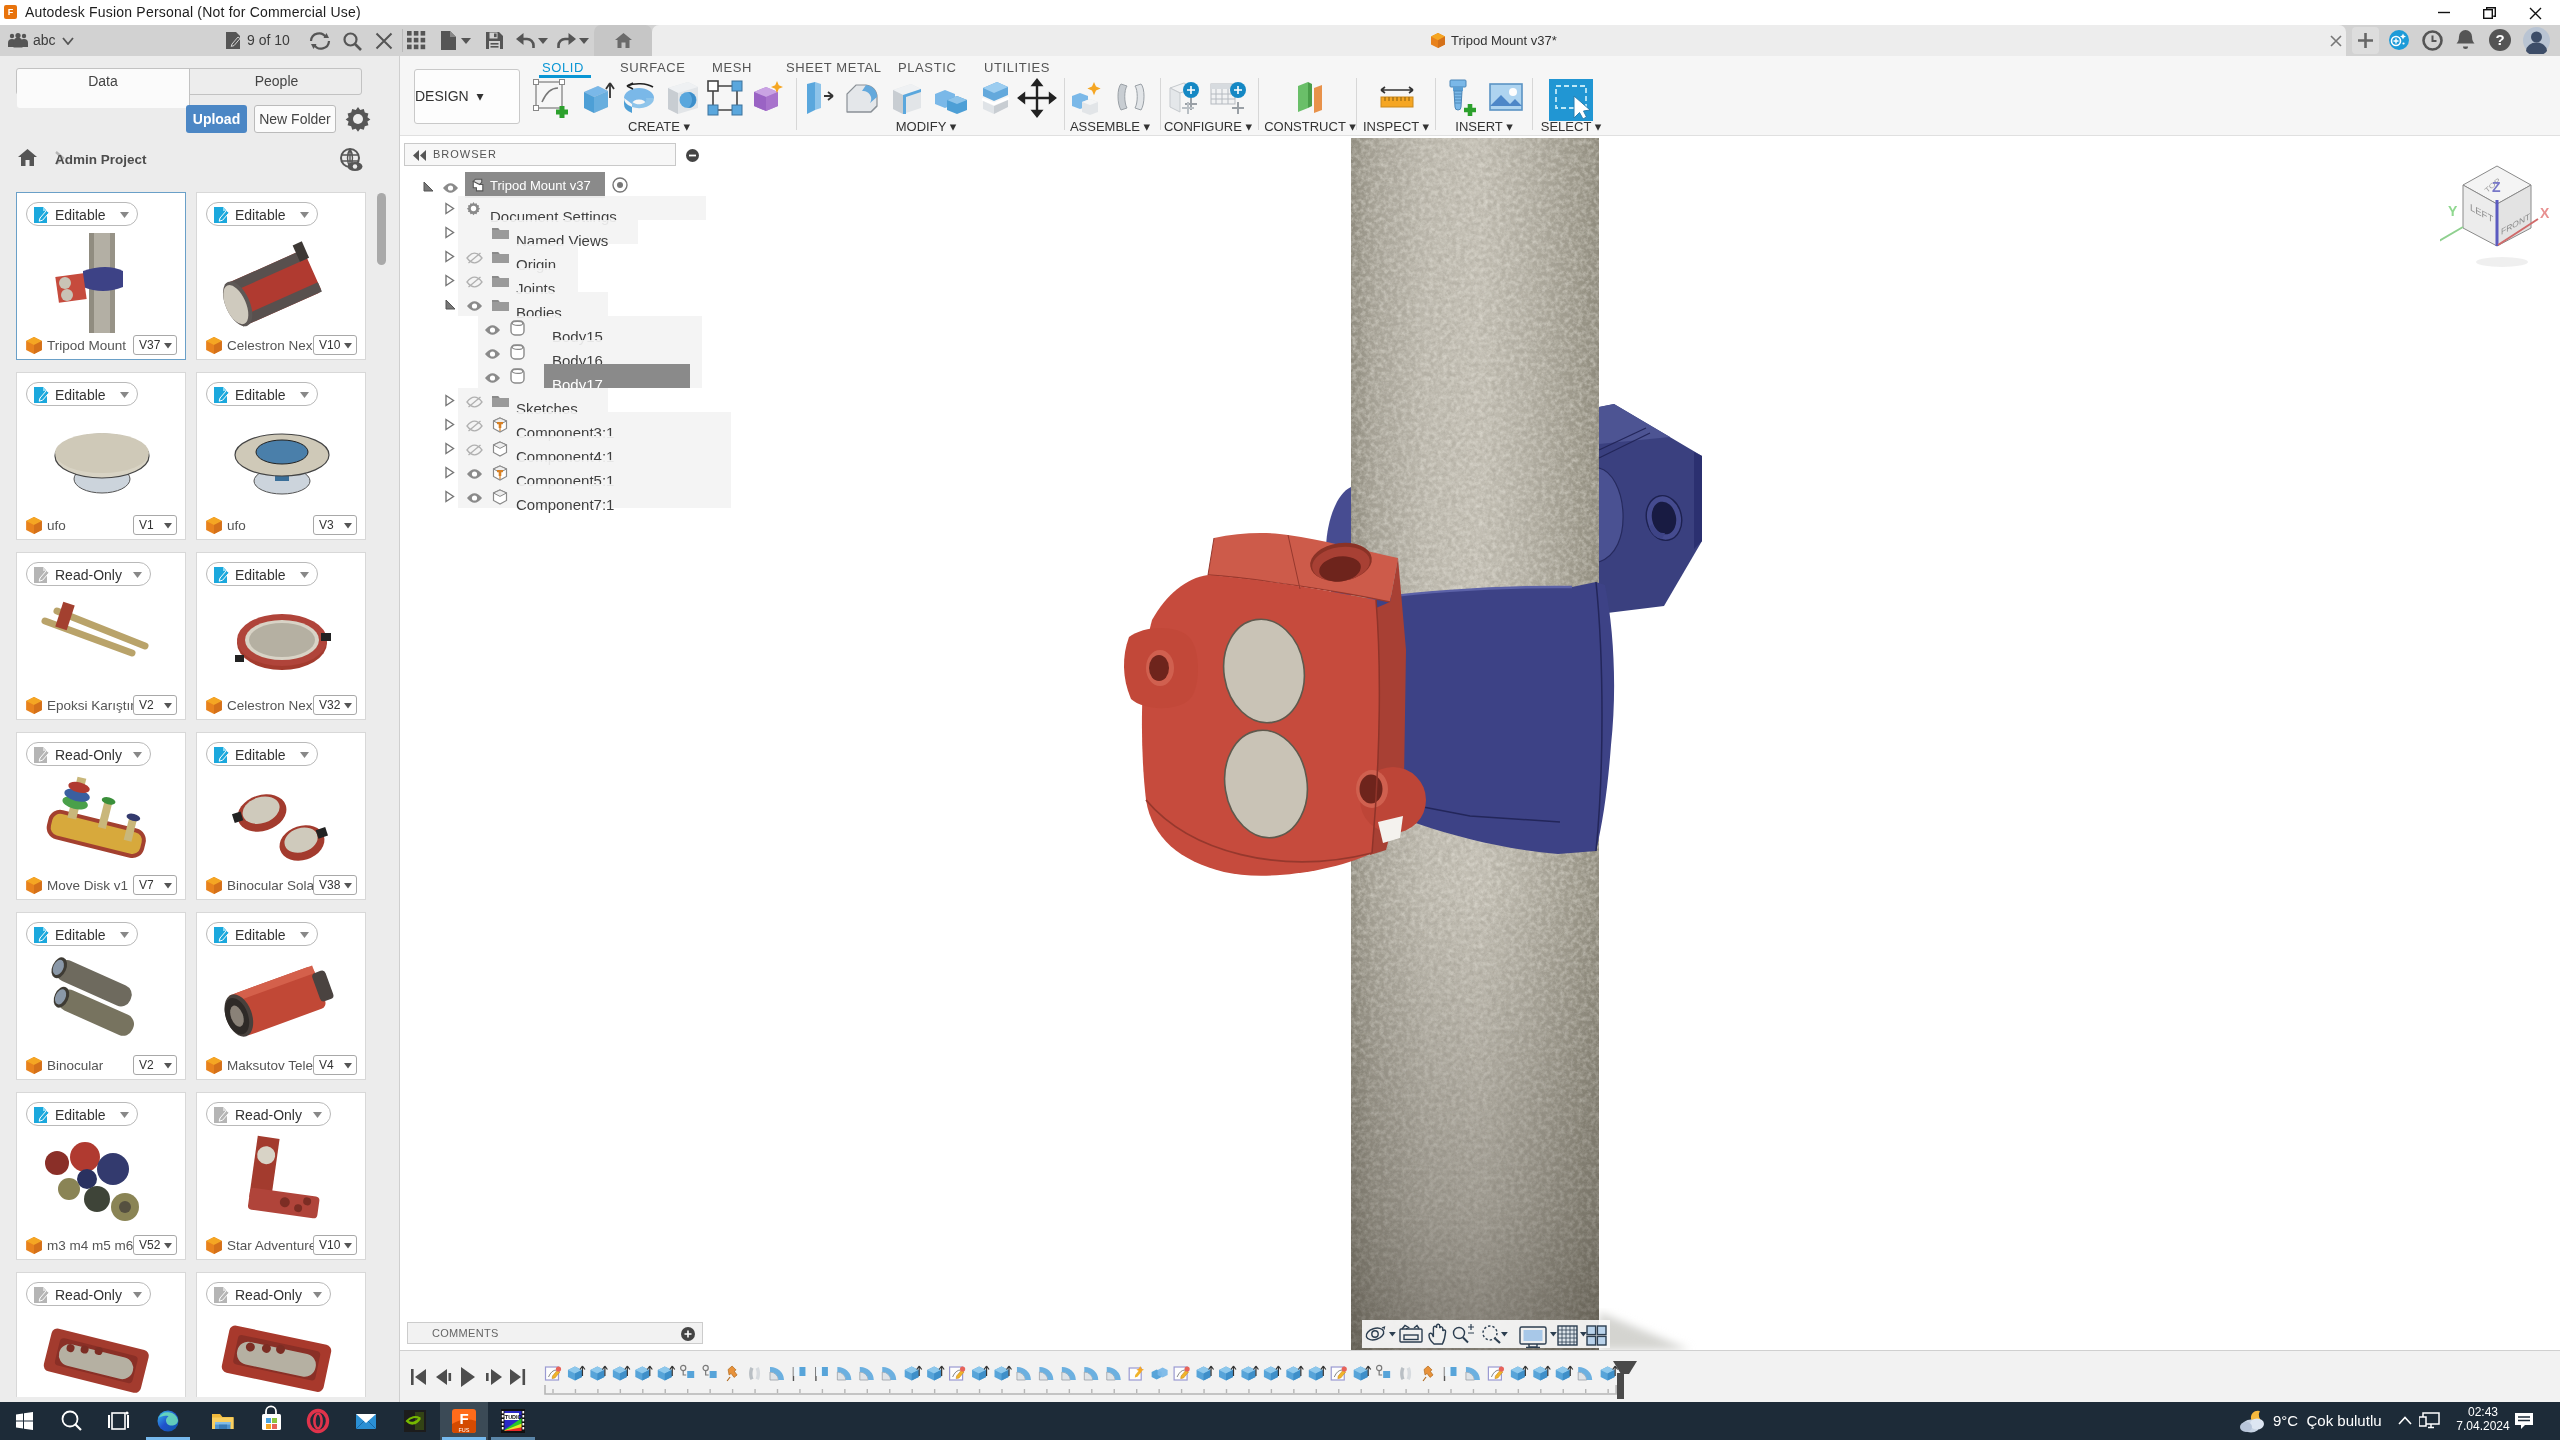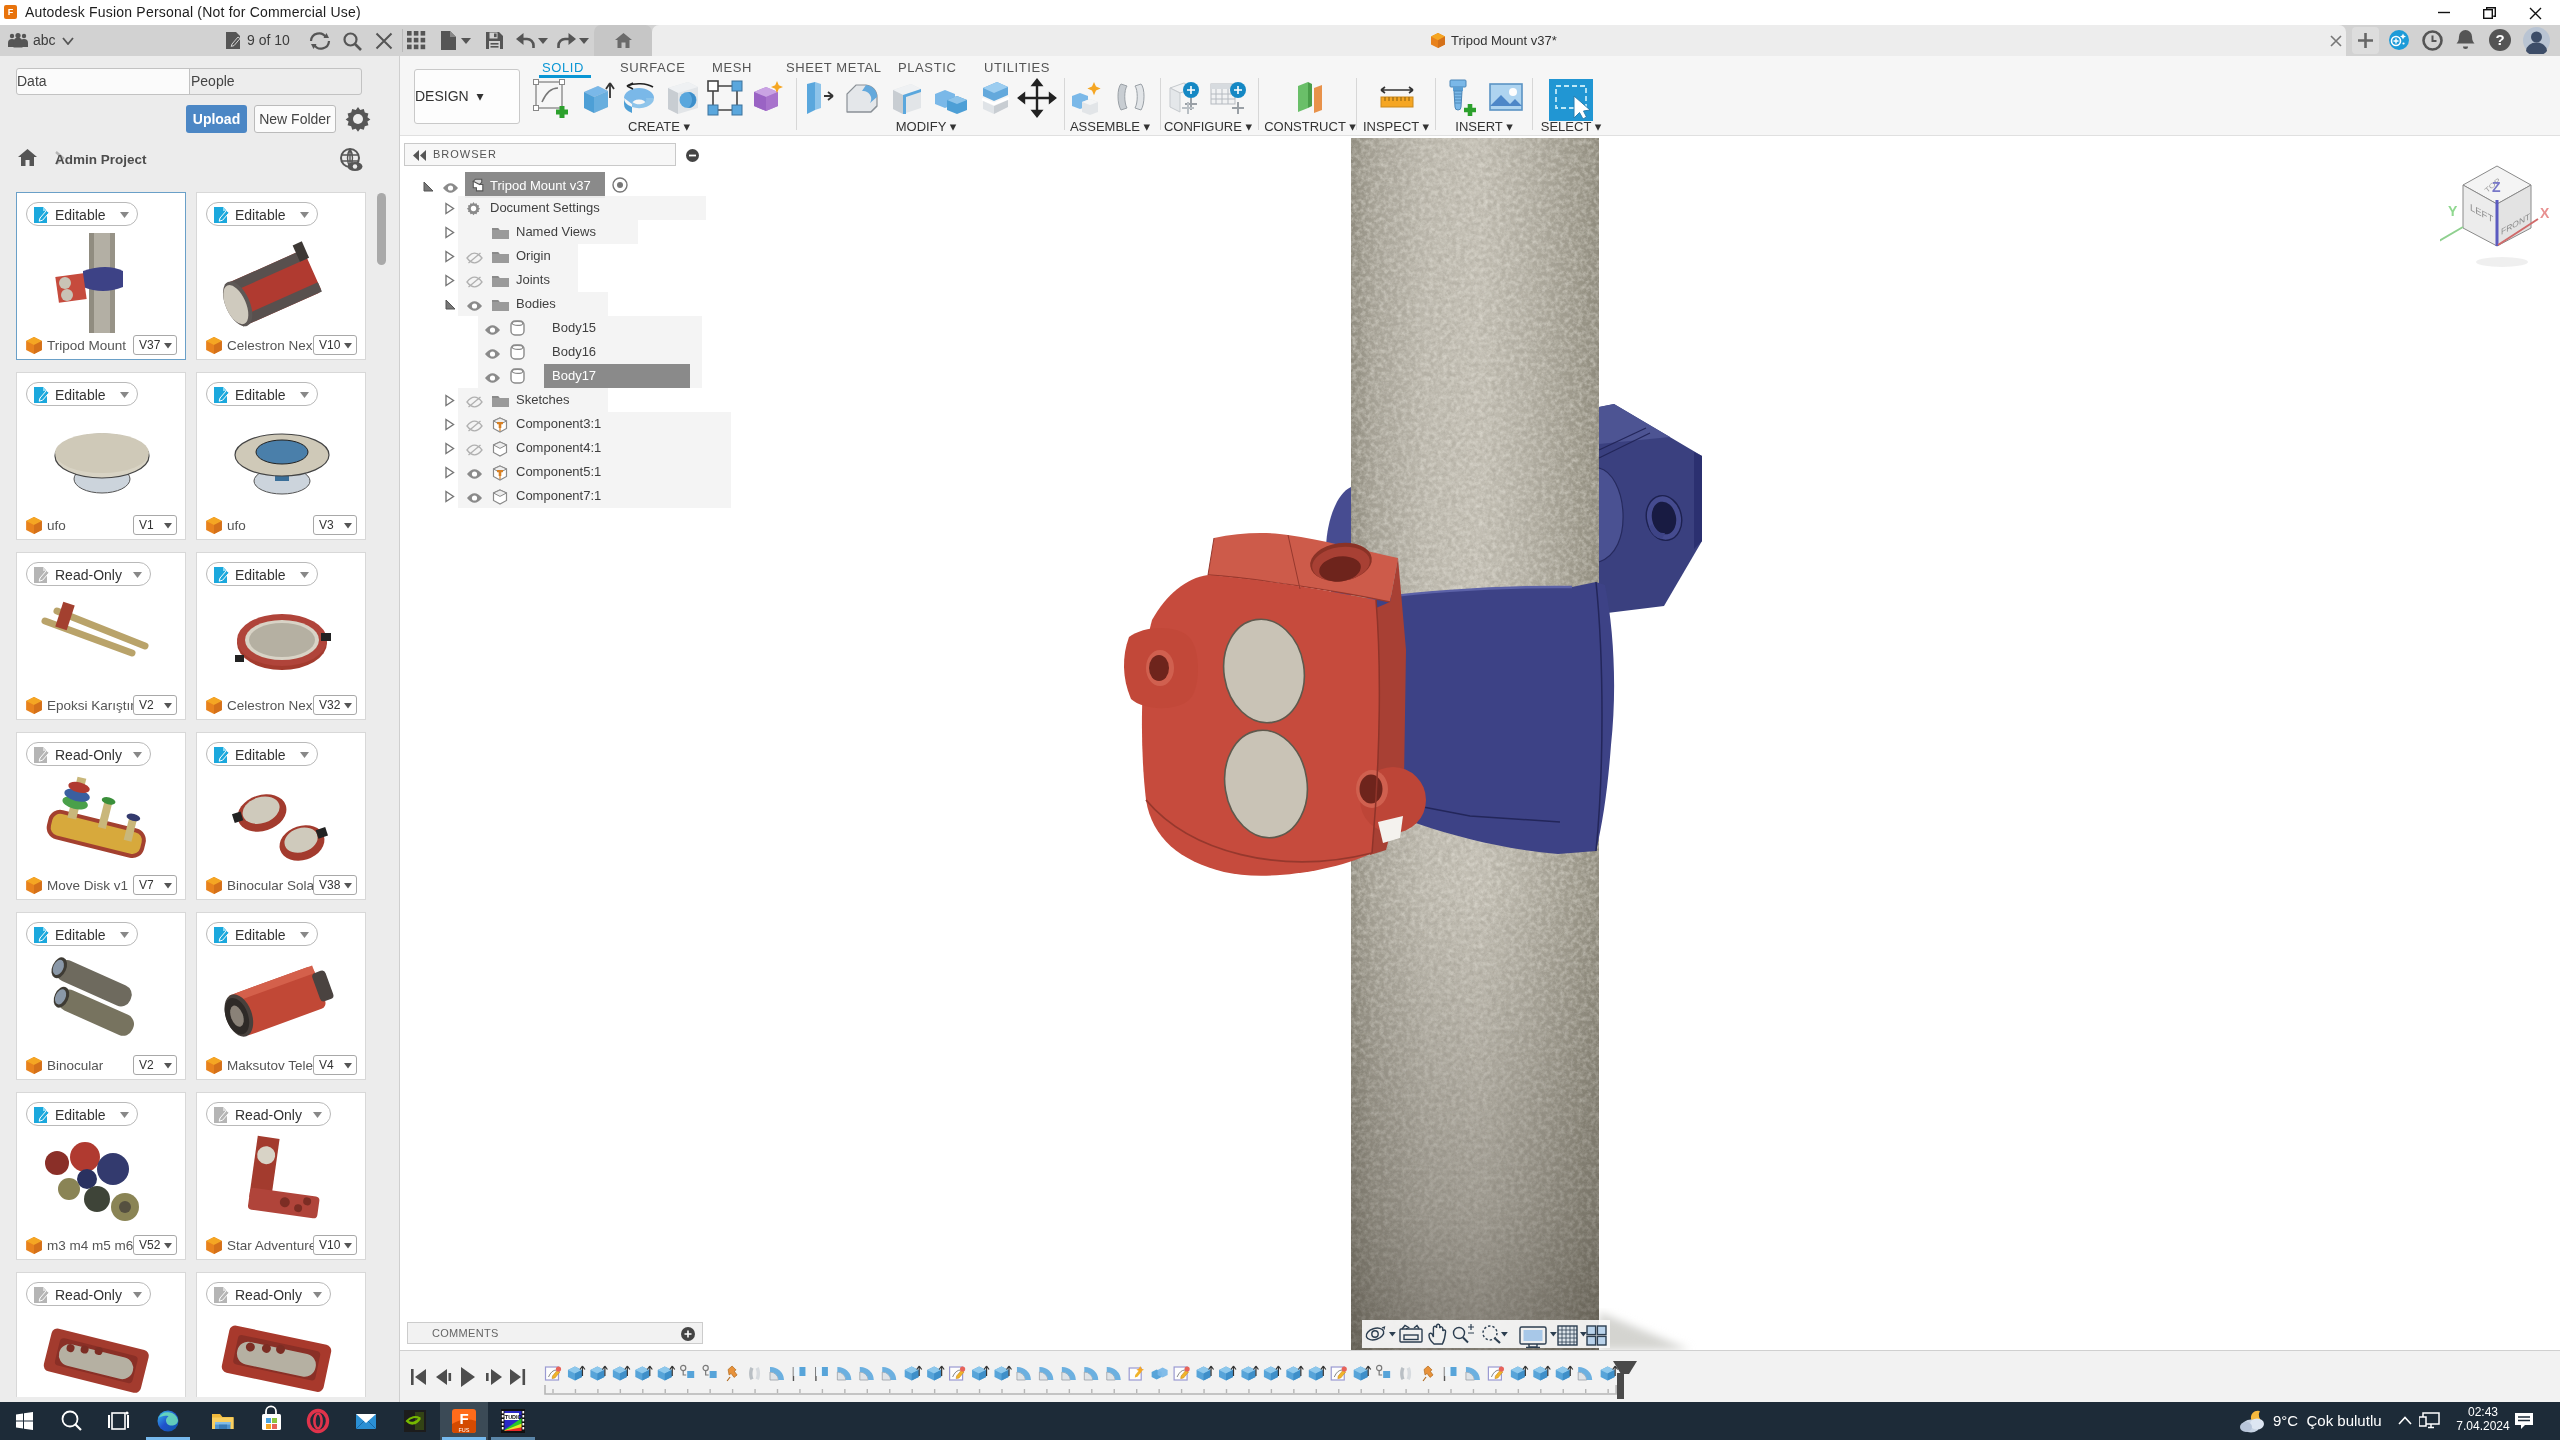--- a/index.html
+++ b/index.html
@@ -15,40 +15,40 @@
 #plusbtn{left:2352px;top:27px;width:27px;height:27px;background:#dddddd;border-radius:4px}
 #ribbon{left:400px;top:56px;width:2160px;height:80px;background:#f6f6f6;border-bottom:1px solid #e0e0e0}
 .rtab{position:absolute;top:2px;height:19px;line-height:19px;font-size:13px;letter-spacing:.6px;color:#555}
 .rtab.act{color:#0a96d4}
 #designbtn{position:absolute;left:14px;top:13px;width:106px;height:55px;background:#fdfdfd;border:1px solid #c9c9c9;border-radius:3px;text-align:left;line-height:53px;font-size:14px;color:#333}
 .glabel{position:absolute;top:63px;height:15px;line-height:15px;font-size:13px;color:#333;text-align:center;white-space:nowrap}
 .gdiv{position:absolute;top:22px;height:52px;width:1px;background:#d7d7d7}
 .ricon{position:absolute;top:22px}
 #leftpanel{left:0;top:56px;width:400px;height:1346px;background:#ececec;border-right:1px solid #cfcfcf}
 #segtabs{position:absolute;left:16px;top:12px;width:346px;height:27px;border:1px solid #c2c2c2;border-radius:3px;background:#ededed}
-#segtabs .seg{position:absolute;top:0;height:25px;line-height:25px;font-size:14px;color:#444;text-align:left}
+#segtabs .seg{position:absolute;top:0;height:39px;line-height:25px;font-size:14px;color:#444;text-align:center}
 #segtabs .segA{left:0;width:173px;background:#fbfbfb;border-right:1px solid #c2c2c2;border-radius:3px 0 0 3px}
 #segtabs .segB{left:174px;width:171px}
 #uploadbtn{position:absolute;left:186px;top:49px;width:61px;height:28px;background:#4c87c5;border-radius:3px;color:#fff;font-size:14px;font-weight:bold;text-align:center;line-height:28px}
 #newfolderbtn{position:absolute;left:254px;top:49px;width:82px;height:28px;background:#fbfbfb;border:1px solid #bbb;border-radius:3px;color:#444;font-size:14px;text-align:center;line-height:26px}
 #crumb{position:absolute;left:16px;top:93px;height:22px}
 #crumbtxt{position:absolute;left:55px;top:96px;font-size:13.5px;font-weight:bold;color:#4d4d4d}
 .card{position:absolute;width:170px;height:168px;background:#fff;border:1px solid #d8d8d8}
 .card.sel{border:1px solid #6aa0c8}
 .pill{position:absolute;left:9px;top:9px;height:24px;background:#fff;border:1px solid #b9b9b9;border-radius:12px;font-size:14px;color:#333}
 .pill .ptxt{position:absolute;left:28px;top:4px;line-height:16px}
 .cfoot{position:absolute;left:0;bottom:0;width:100%;height:26px}
 .cname{position:absolute;left:30px;bottom:6px;font-size:13.5px;color:#555;white-space:nowrap;max-width:100px;overflow:hidden}
 .vchip{position:absolute;right:8px;bottom:4px;width:44px;height:20px;border:1px solid #a8a8a8;border-radius:3px;background:#fff;font-size:12px;color:#333;text-align:left;padding-left:5px;line-height:18px}
 #scrollthumb{position:absolute;left:377px;top:137px;width:9px;height:72px;background:#a9a9a9;border-radius:5px}
 #viewport{left:400px;top:136px;width:2160px;height:1214px;background:#fff}
 #browserhdr{position:absolute;left:4px;top:7px;width:272px;height:23px;background:#f7f7f7;border:1px solid #c9c9c9}
 #browserhdr .bt{position:absolute;left:28px;top:4px;font-size:11px;letter-spacing:1px;color:#555}
 .trow{position:absolute;height:24px;background:rgba(243,243,243,.92)}
-.ttext{position:absolute;top:4px;font-size:13px;color:#3f3f3f;white-space:nowrap}
+.ttext{position:absolute;top:12px;font-size:15px;color:#3f3f3f;white-space:nowrap}
 #commentsbar{position:absolute;left:7px;top:1186px;width:296px;height:22px;background:#f2f2f2;border:1px solid #ccc}
 #commentsbar .ct{position:absolute;left:24px;top:4px;font-size:11px;letter-spacing:.3px;color:#666}
 #navbar{position:absolute;left:962px;top:1184px;width:248px;height:28px;background:rgba(249,249,249,.93)}
 #timeline{left:400px;top:1350px;width:2160px;height:52px;background:#f2f2f2;border-top:1px solid #d0d0d0}
 #taskbar{left:0;top:1402px;width:2560px;height:38px;background:#1d2b38}
 .tbhl{position:absolute;left:440px;top:0;width:48px;height:38px;background:#3b4a56}
 .tbul{position:absolute;top:35px;height:3px;background:#76b9ed}
 .traytxt{position:absolute;top:0;color:#fff;font-size:15px;line-height:38px}
 .trayclock{position:absolute;color:#fff;font-size:12px;text-align:center}
 </style>

